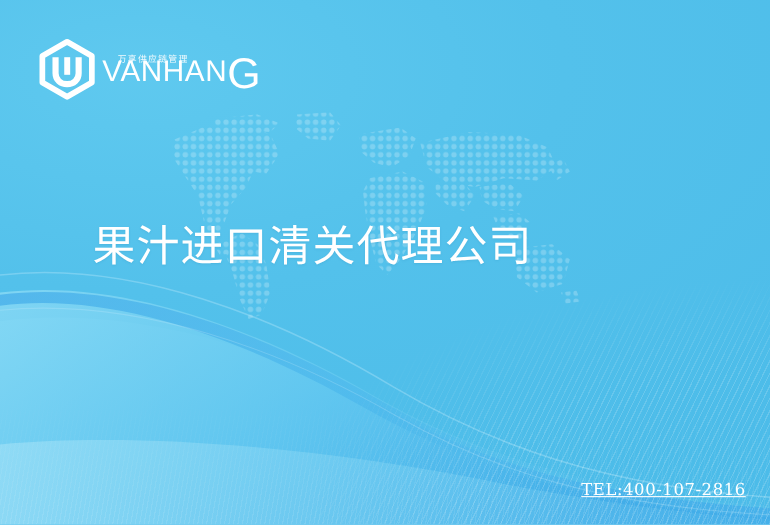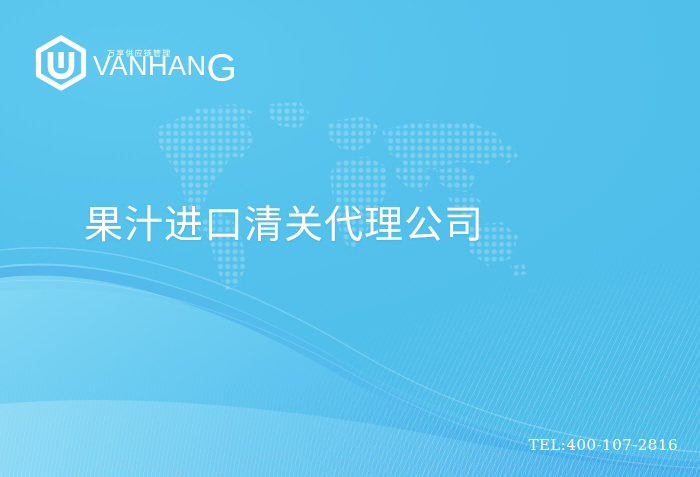--- a/index.html
+++ b/index.html
@@ -125,20 +125,21 @@
   
   .tel{
     position:absolute;
     right:22px;bottom:24px;
     font-size:15px;
     line-height:1;
     letter-spacing:0.5px;
     color:#ffffff;
     font-family:"DejaVu Serif","Liberation Serif",serif;
     white-space:nowrap;
+    text-decoration:underline;
   }
 </style>
 </head>
 <body>
 
 <div class="stage">
 
   <div class="bg-base"></div>
 
   <div class="world-map">

